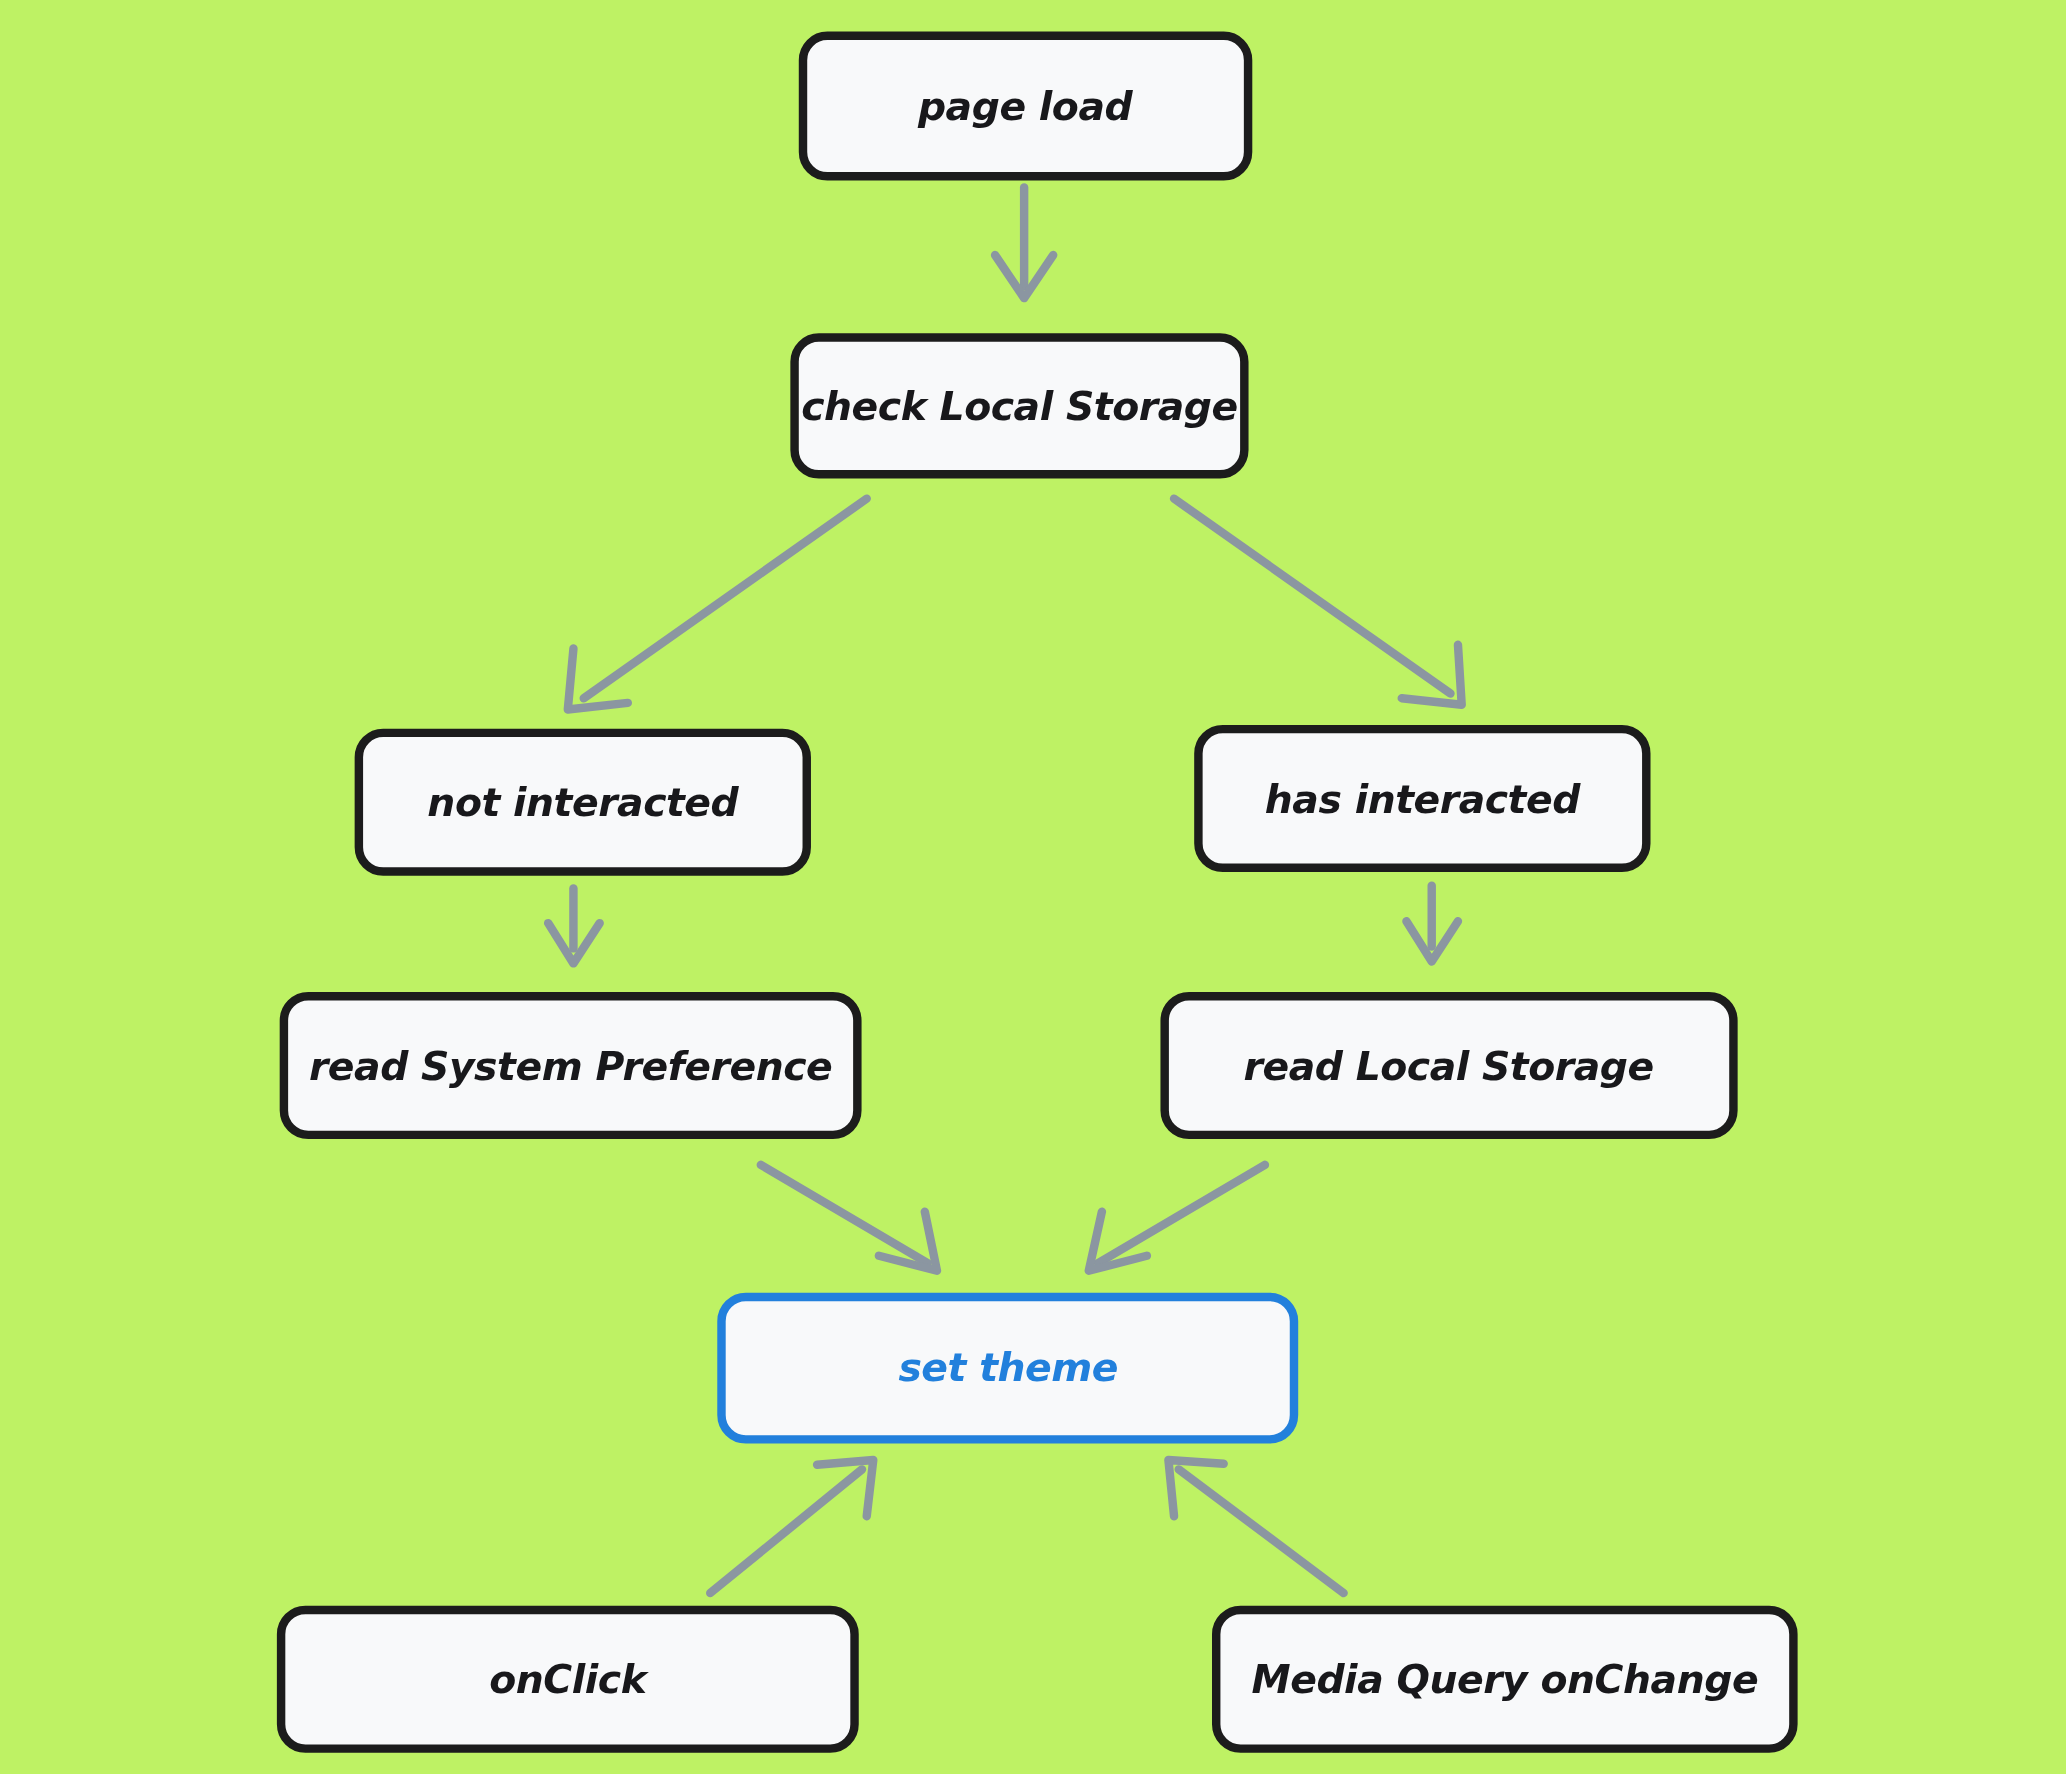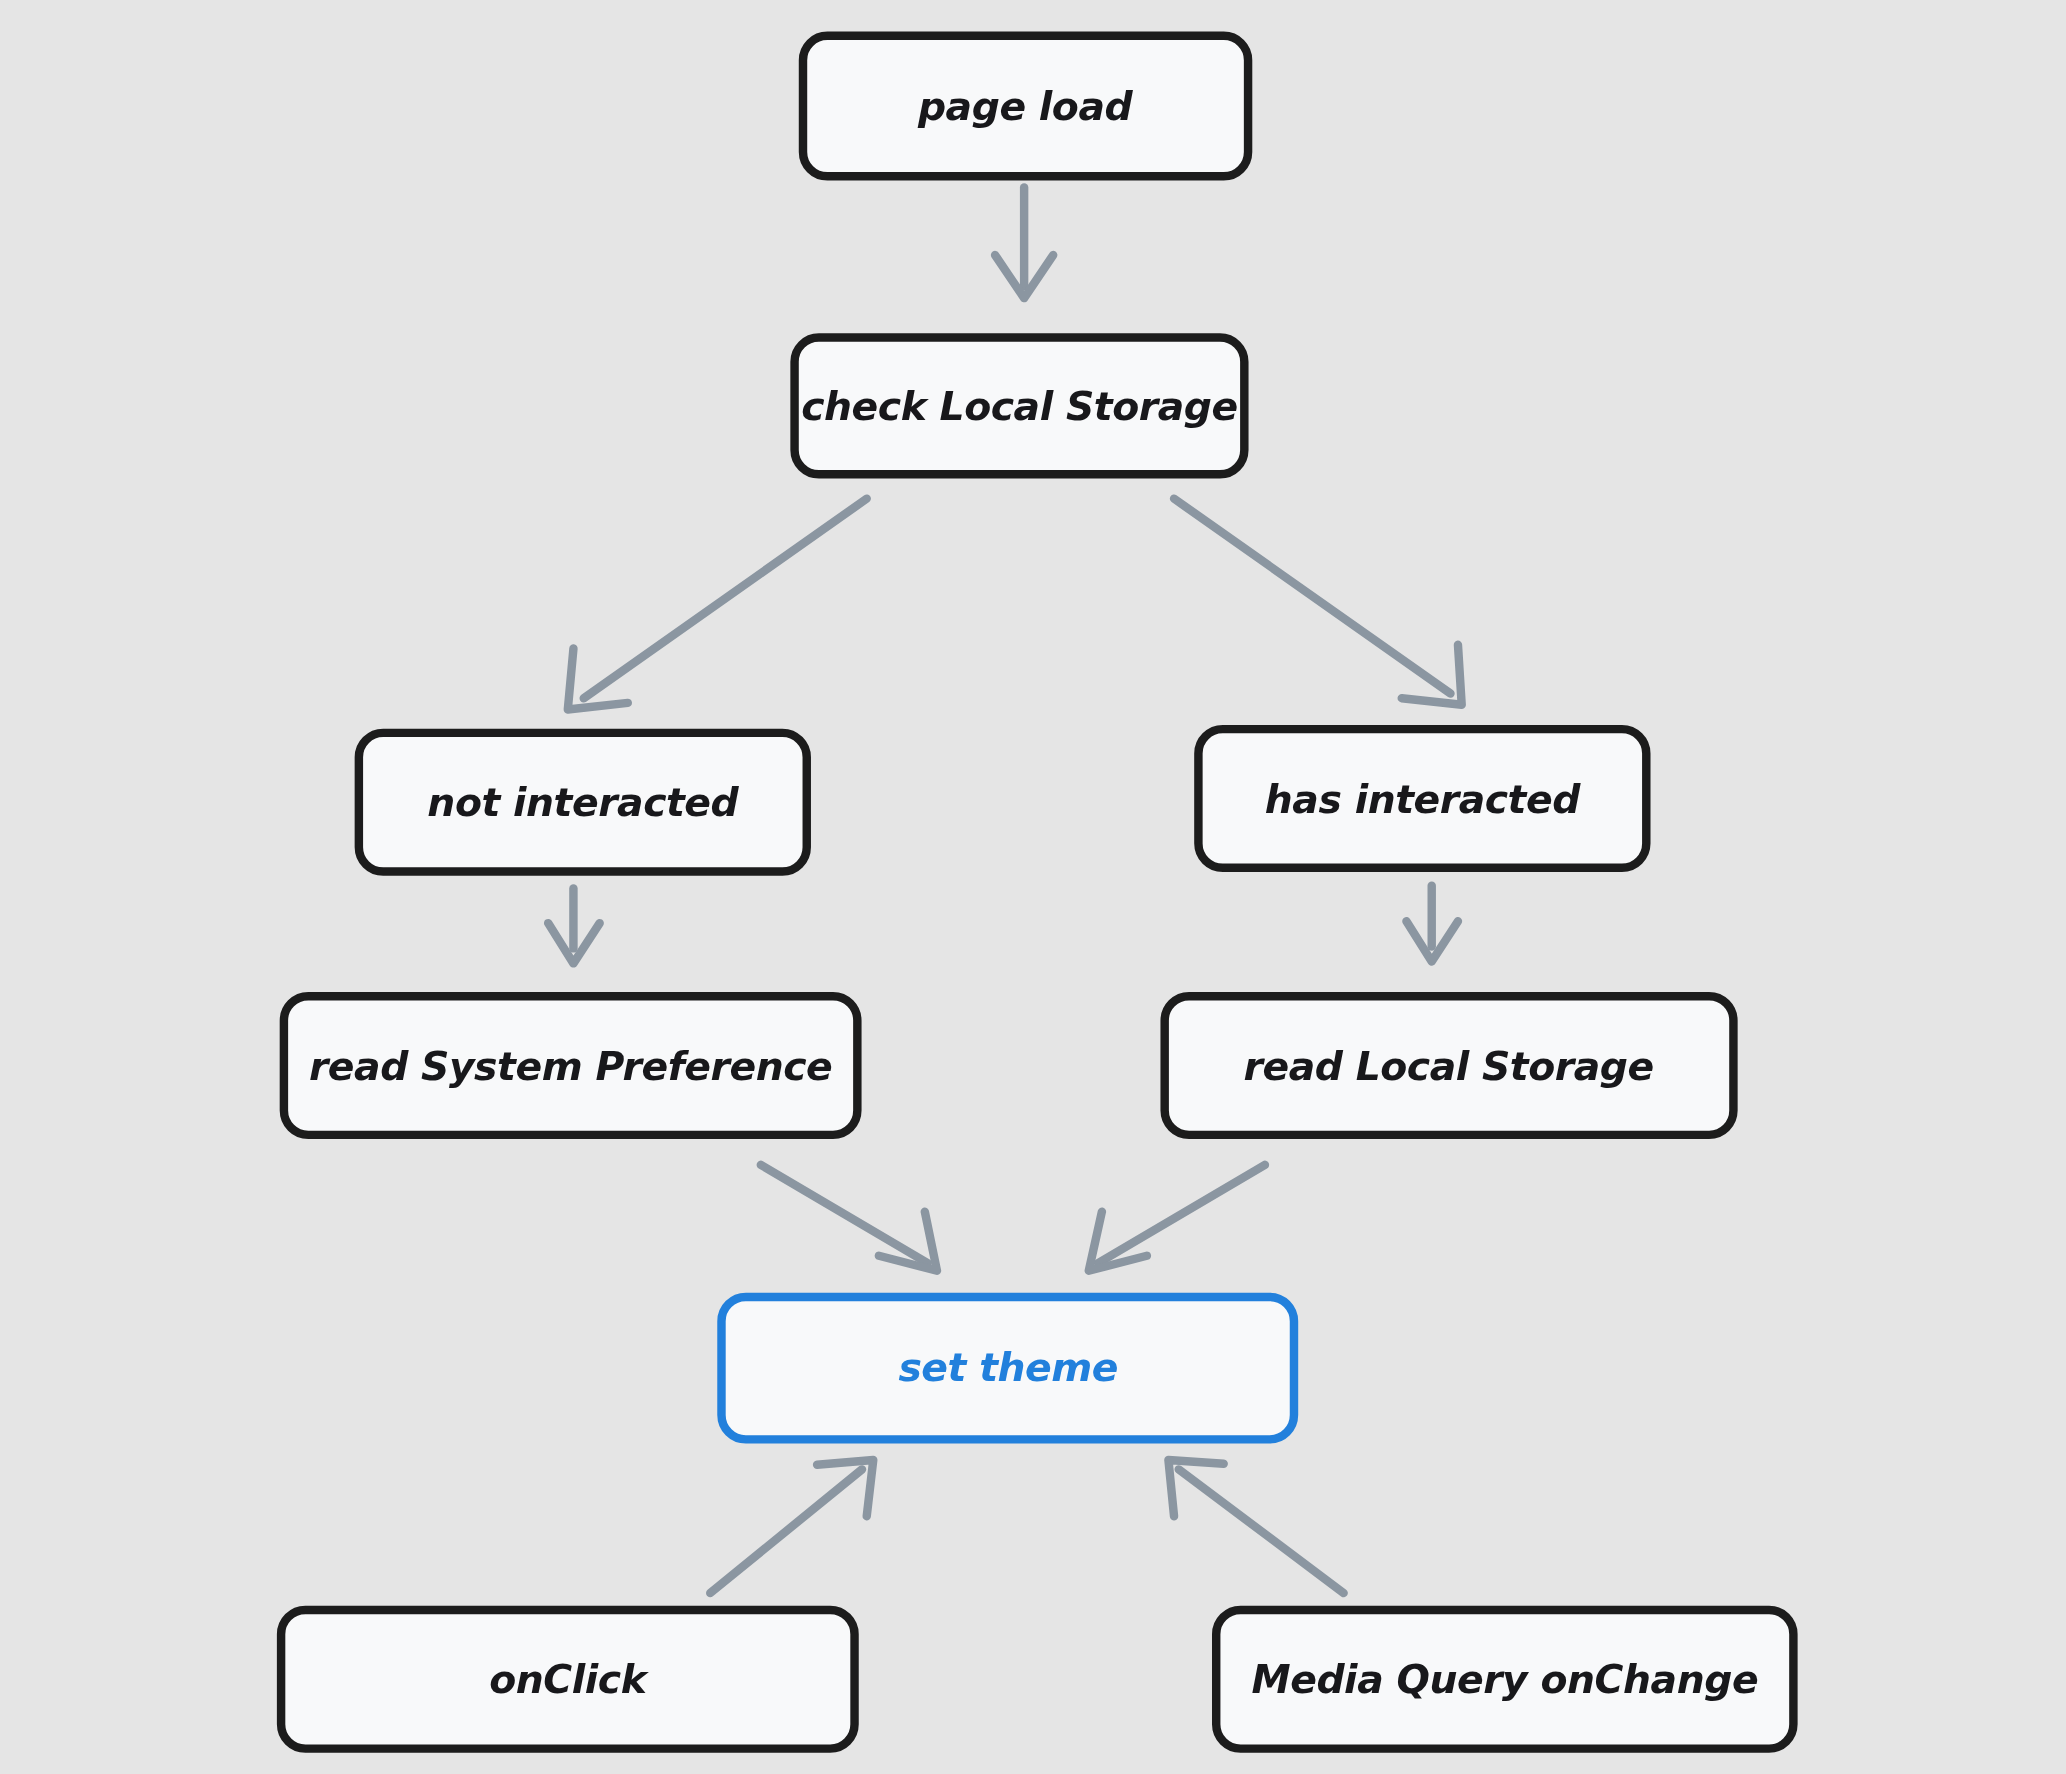--- a/index.html
+++ b/index.html
@@ -4,21 +4,21 @@
 <style>
   html, body {
     margin: 0;
     padding: 0;
     background: #f6f7f9;
   }
   #canvas-wrap {
     position: relative;
     width: 2067px;
     height: 1775px;
-    background: #e5e5e5;
+    background: #bef264;
     overflow: hidden;
     font-family: "DejaVu Sans", sans-serif;
   }
   svg.diagram {
     position: absolute;
     inset: 0;
     width: 2067px;
     height: 1775px;
     display: block;
   }

